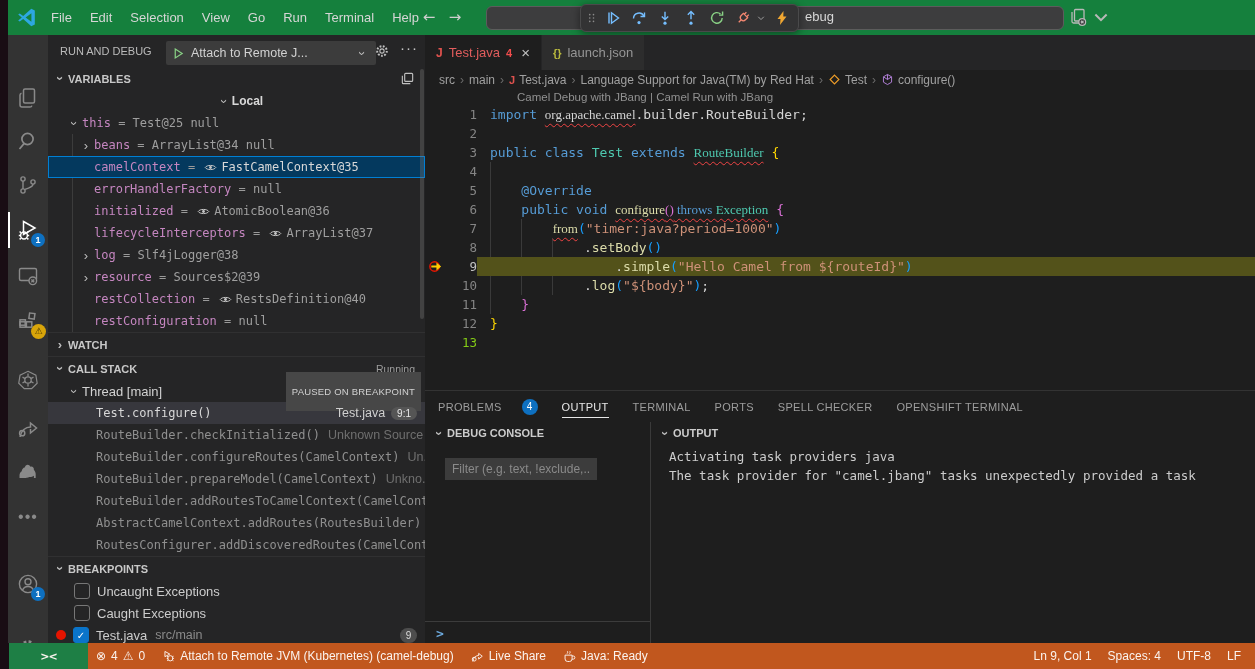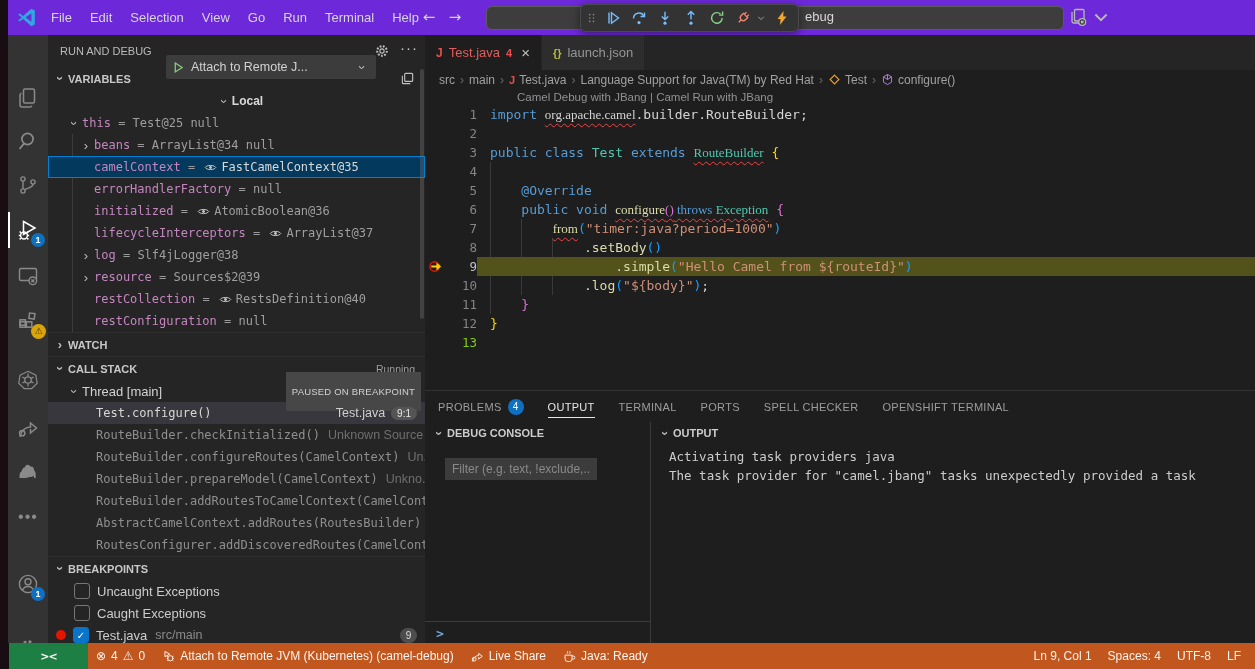--- a/index.html
+++ b/index.html
@@ -3,21 +3,21 @@
 <meta charset="utf-8">
 <style>
   html,body{margin:0;padding:0;background:#000;}
   #root{position:relative;width:1255px;height:669px;background:#1e1e1e;overflow:hidden;
         font-family:"Liberation Sans",sans-serif;color:#ccc;font-size:13px;-webkit-font-smoothing:antialiased;}
   .dj{font-family:"DejaVu Sans",sans-serif;}
   svg{display:block;}
 
   
   .edge-strip{position:absolute;left:0;top:0;width:8px;height:669px;background:#190d14;}
-  .titlebar{position:absolute;left:8px;right:0;top:0;height:35px;background:#6d28d9;}
+  .titlebar{position:absolute;left:8px;right:0;top:0;height:35px;background:#15803d;}
   .activitybar{position:absolute;left:8px;top:35px;width:40px;height:608px;background:#333333;}
   .sidebar{position:absolute;left:48px;top:35px;width:377px;height:608px;background:#252526;overflow:hidden;}
   .editor{position:absolute;left:425px;top:35px;right:0;height:355px;background:#1e1e1e;overflow:hidden;}
   .panel{position:absolute;left:425px;top:390px;right:0;height:253px;background:#1e1e1e;border-top:1px solid #333;}
   .statusbar{position:absolute;left:0;right:0;top:643px;height:26px;background:#c1571e;display:flex;align-items:center;
              color:#fbf3ee;font-size:12px;overflow:hidden;}
 
   
   .vscode-logo{position:absolute;left:8px;top:7px;width:21px;height:21px;}
   .menubar{position:absolute;left:34px;top:0;height:35px;display:flex;align-items:center;}
@@ -43,21 +43,21 @@
   .ab-item.active::before{content:"";position:absolute;left:0;top:0;width:2px;height:36px;background:#fff;}
   .ab-badge{position:absolute;right:3px;bottom:1px;min-width:14px;height:14px;border-radius:8px;background:#0e70c0;
             color:#fff;font-size:9px;line-height:14px;text-align:center;font-weight:bold;}
   .ab-warn{position:absolute;right:2px;bottom:0;width:15px;height:15px;border-radius:50%;background:#d9a50a;
            color:#3a2c00;font-size:9px;line-height:15px;text-align:center;}
   .ab-more{font-size:16px;letter-spacing:1px;color:#8a8a8a;}
 
   
   .sb-header{position:relative;height:32px;}
   .sb-title{position:absolute;left:12px;top:10px;font-size:11px;color:#bbbbbb;}
-  .cfg{position:absolute;left:118px;top:20px;width:198px;height:24px;background:#3c3c3c;border-radius:2px;
+  .cfg{position:absolute;left:118px;top:6px;width:198px;height:24px;background:#3c3c3c;border-radius:2px;
        display:flex;align-items:center;padding:0 6px;gap:6px;font-size:12.5px;color:#d2d2d2;}
   .cfg svg{width:13px;height:13px;}
   .cfg .chevc{margin-left:auto;color:#bcbcbc;}
   .hdr-gear{position:absolute;left:326px;top:8px;color:#c0c0c0;}
   .hdr-gear svg{width:16px;height:16px;}
   .hdr-more{position:absolute;left:352px;top:4px;color:#c5c5c5;font-size:15px;letter-spacing:1px;}
 
   .sec-header{height:23px;display:flex;align-items:center;padding-left:4px;font-weight:bold;font-size:11px;color:#c8c8c8;}
   .sec-border{border-top:1px solid #303031;}
   .sec-right{margin-left:auto;margin-right:10px;font-weight:normal;font-size:10.5px;color:#9d9d9d;}
@@ -129,21 +129,21 @@
   .cl.cur .lnum{color:#c2c2c2;}
   .cl .ltext{flex:1;white-space:pre;padding-left:13px;line-height:19px;color:#d4d4d4;}
   .cl.cur .ltext{background:#53521a;}
   .tk-kw{color:#569cd6;} .tk-type{color:#4ec9b0;} .tk-fn{color:#dcdcaa;} .tk-str{color:#ce9178;}
   .tk-pl{color:#d4d4d4;} .tk-p1{color:#ffd700;} .tk-p2{color:#da70d6;} .tk-p3{color:#179fff;}
   .sqr{text-decoration:underline wavy #e44;text-decoration-thickness:1px;text-underline-offset:3.5px;font-family:Liberation Serif, serif;}
   .guide{position:absolute;width:1px;background:#3a3a3a;}
 
   
   .panel-tabs{height:31px;display:flex;align-items:center;padding-left:13px;gap:24px;}
-  .ptab{position:relative;display:flex;align-items:center;gap:6px;height:31px;font-size:11px;color:#9d9d9d;letter-spacing:.3px;}
+  .ptab{position:relative;display:flex;align-items:center;gap:20px;height:31px;font-size:11px;color:#9d9d9d;letter-spacing:.3px;}
   .ptab.active{color:#e7e7e7;}
   .ptab.active::after{content:"";position:absolute;left:0;right:0;bottom:4px;height:1px;background:#e7e7e7;}
   .pbadge{background:#0e70c0;color:#fff;border-radius:50%;width:16px;height:16px;font-size:10px;line-height:16px;
           text-align:center;letter-spacing:0;}
   .panel-body{position:absolute;top:31px;left:0;right:0;bottom:0;}
   .console-pane{position:absolute;left:0;top:0;bottom:0;width:225px;}
   .output-pane{position:absolute;left:225px;top:0;bottom:0;right:0;border-left:1px solid #3a3a3a;}
   .pane-header{height:22px;display:flex;align-items:center;font-weight:bold;font-size:11px;color:#cccccc;padding-left:6px;}
   .filter-input{position:absolute;left:20px;top:36px;width:152px;height:22px;background:#3c3c3c;border:none;
                 color:#ccc;font-size:12px;padding:0 7px;font-family:"Liberation Sans",sans-serif;box-sizing:border-box;}

